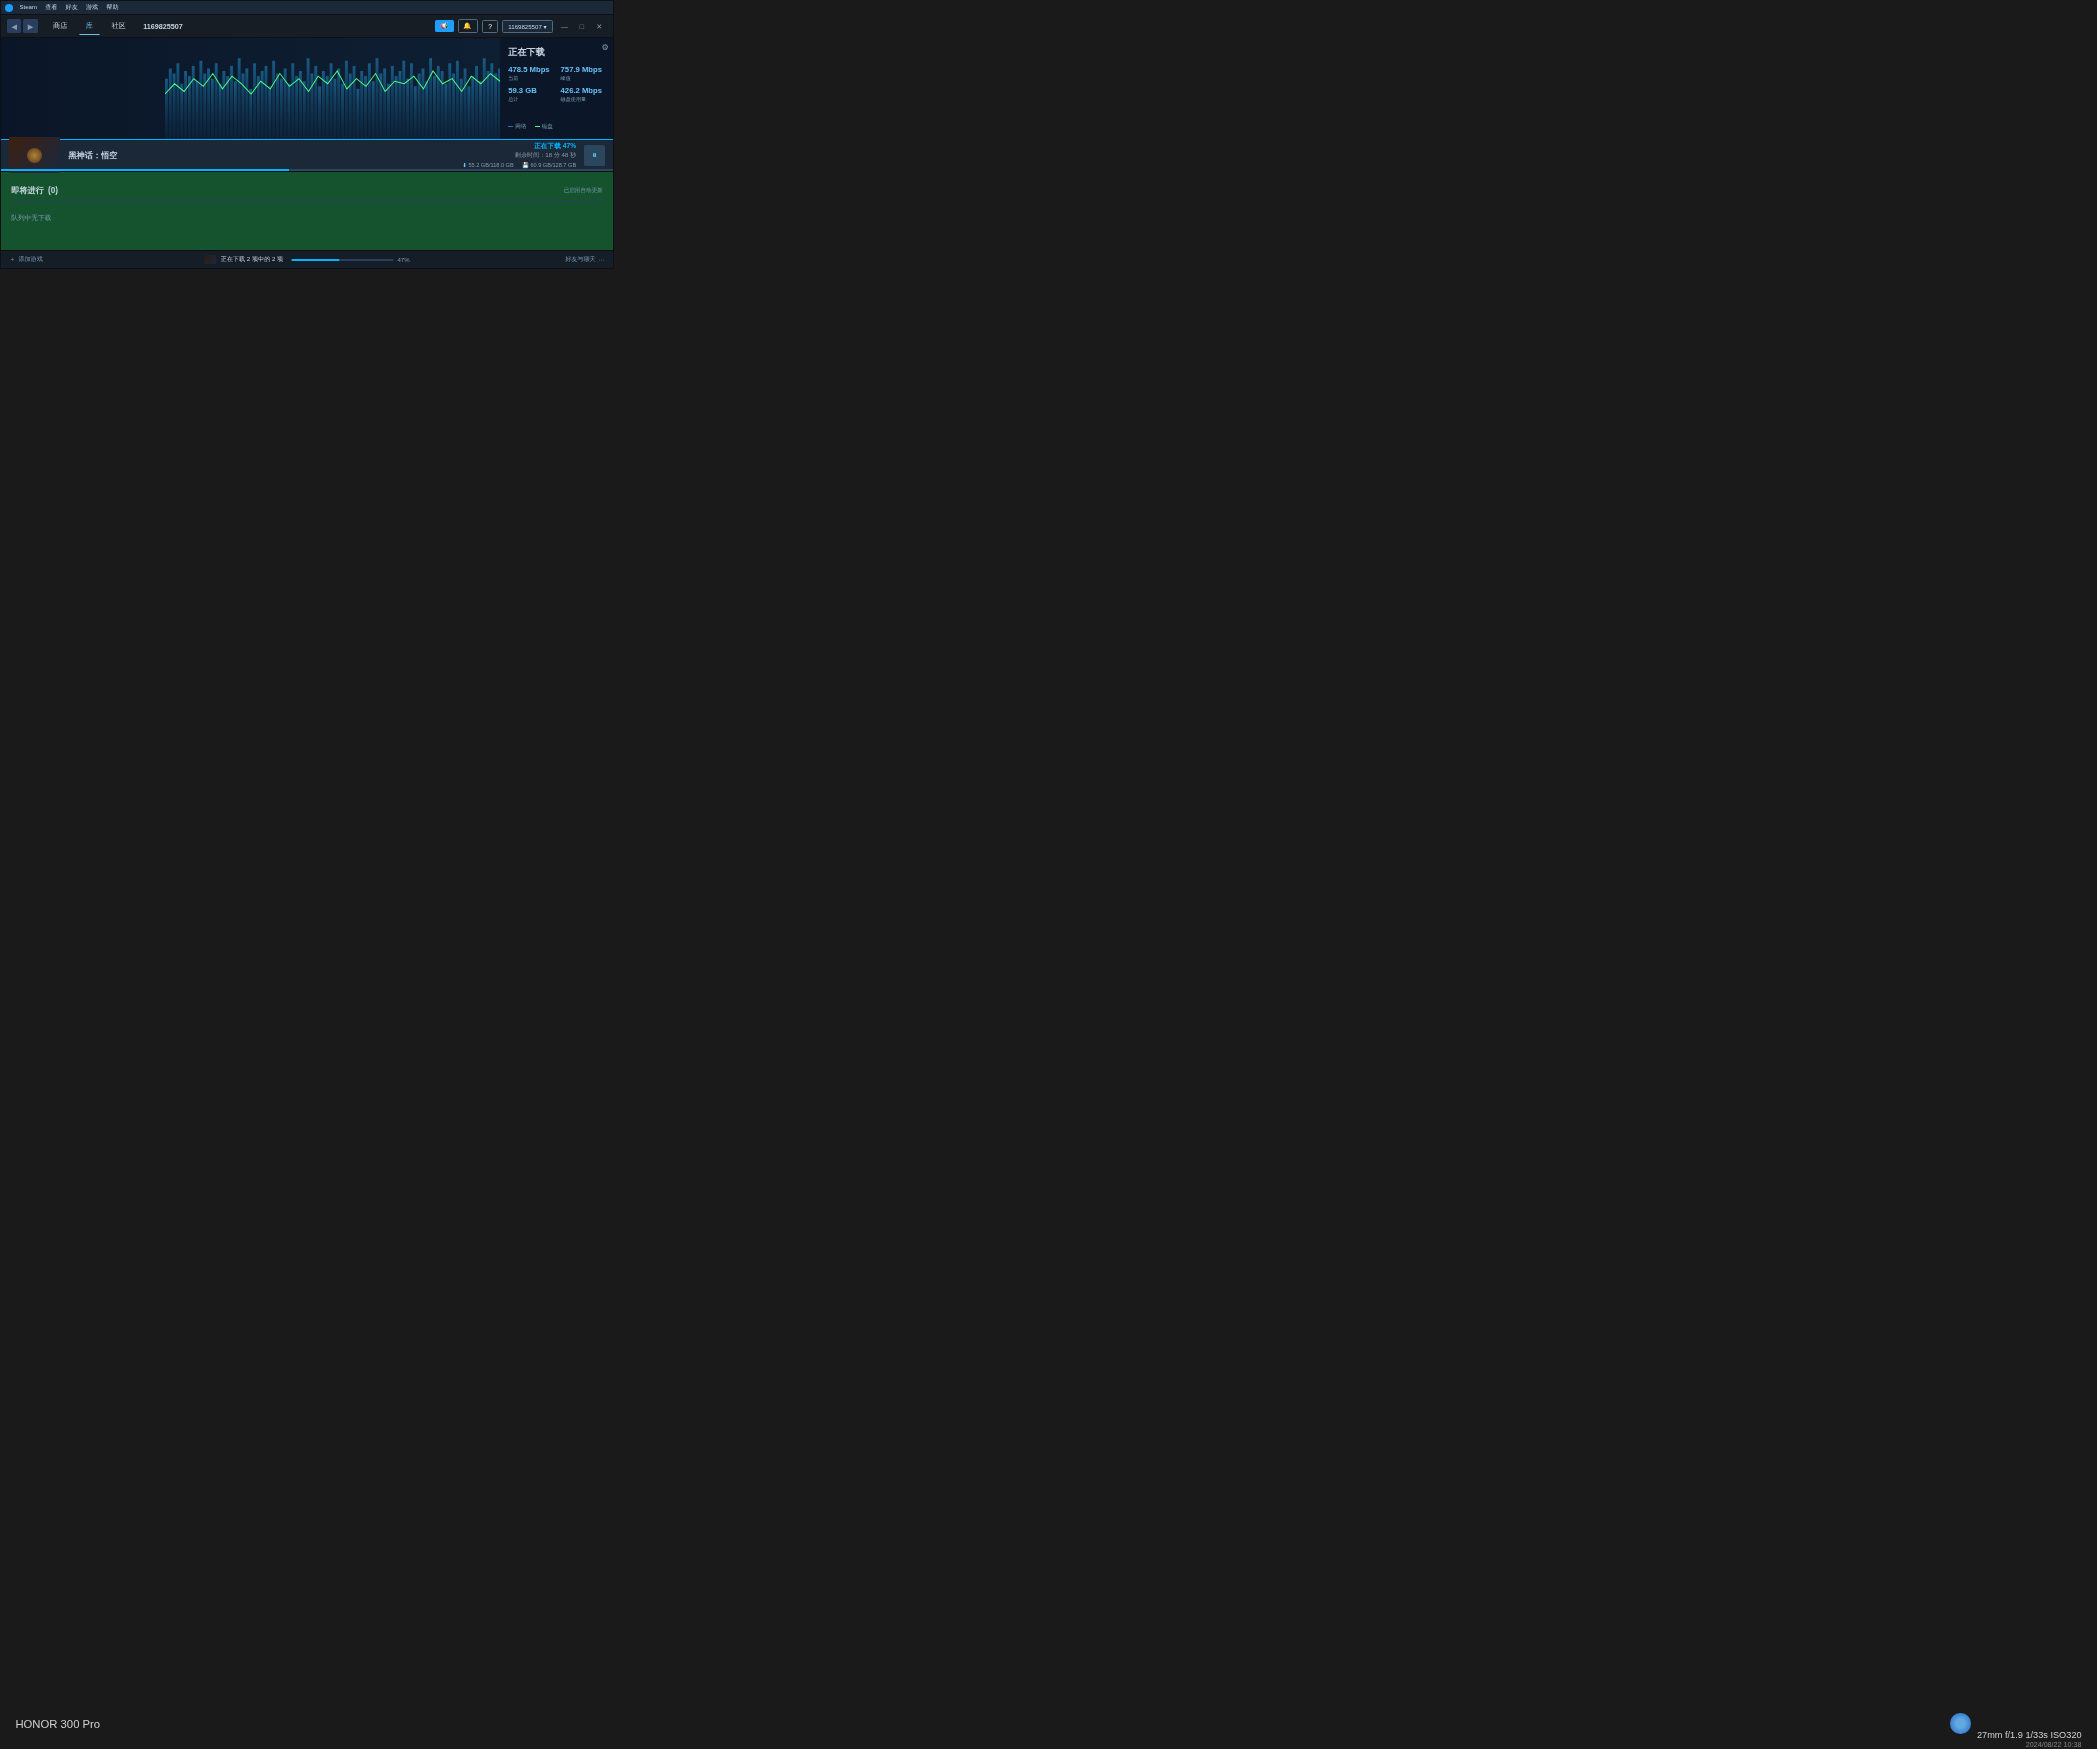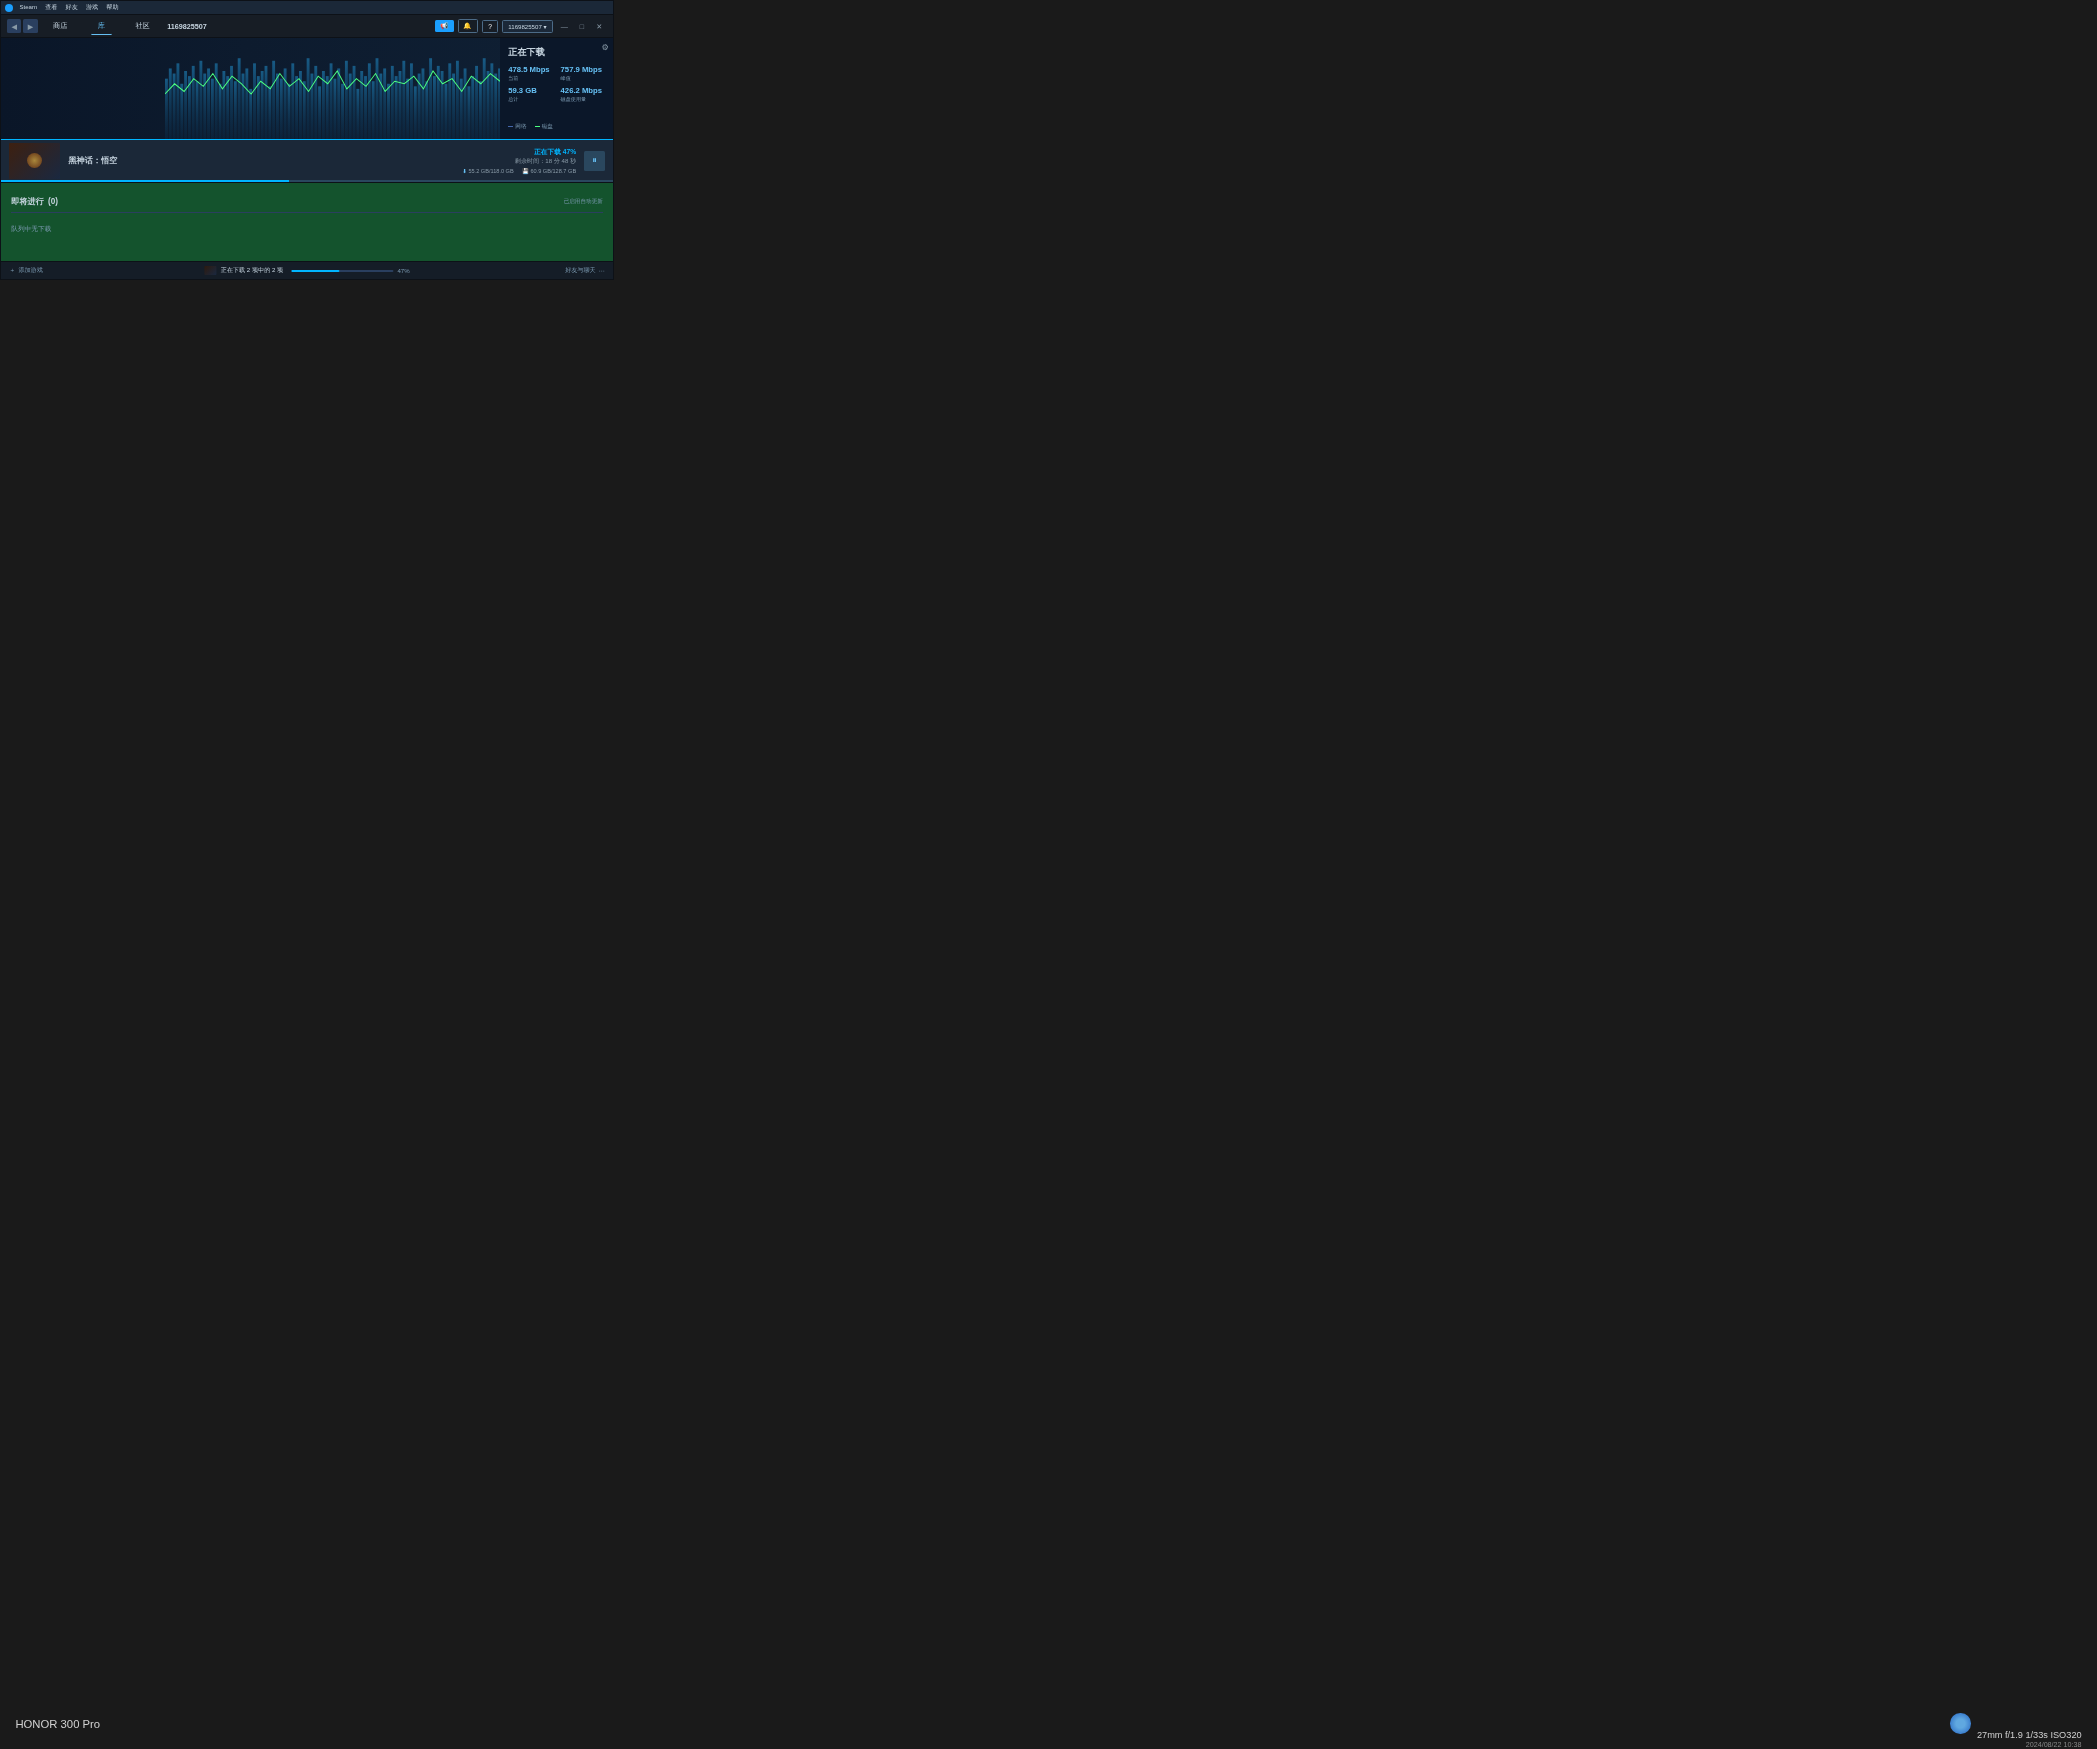--- a/index.html
+++ b/index.html
@@ -62,21 +62,21 @@
       border-radius: 1.5px;
       display: flex;
       align-items: center;
       justify-content: center;
       cursor: pointer;
       font-size: 7.2px;
       color: #8899a6;
     }
     .nav-tabs {
       display: flex;
-      gap: 16px;
+      gap: 4px;
     }
     .nav-tab {
       padding: 3.1px 7.2px;
       font-size: 7.2px;
       color: #c6d4df;
       cursor: pointer;
       border-radius: 1.5px;
     }
     .nav-tab.active {
       color: #66c0f4;
@@ -244,21 +244,21 @@
       cursor: pointer;
     }
 
     
     .current-download {
       background: #1b2838;
       border-bottom: 0.5px solid #0d1117;
       padding: 0 8.2px;
       display: flex;
       align-items: center;
-      height: 43px;
+      height: 32px;
       gap: 8.2px;
       position: relative;
     }
     .current-game-thumb {
       width: 51px;
       height: 36px;
       object-fit: cover;
       border-radius: 1px;
       background: linear-gradient(135deg, #2d1a0e, #1a2840);
       flex-shrink: 0;

